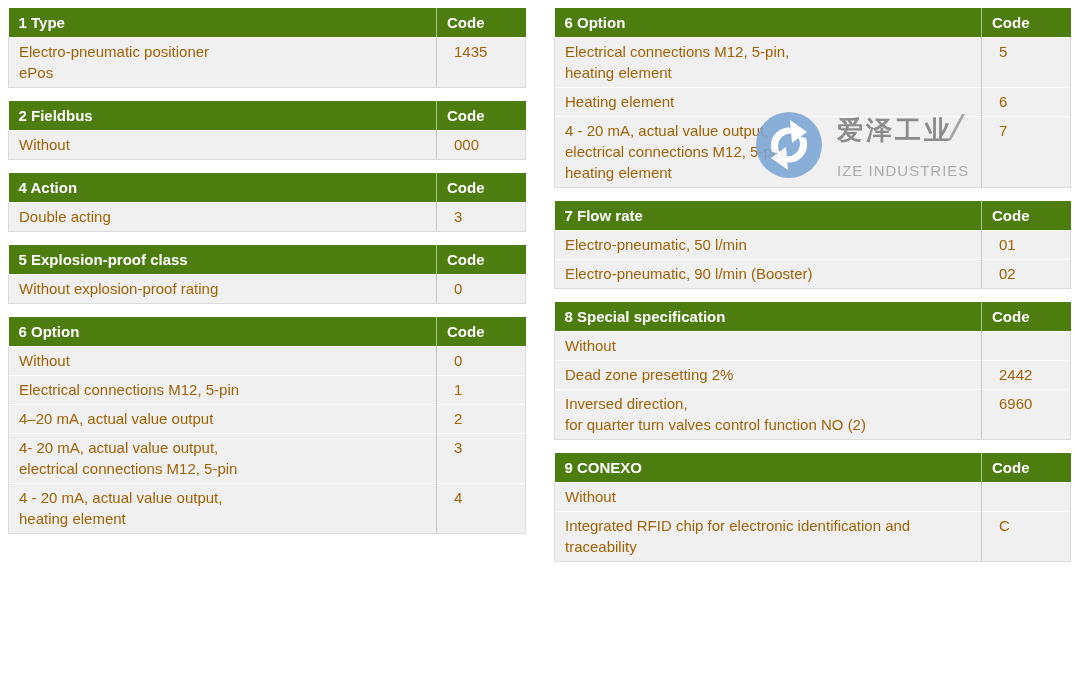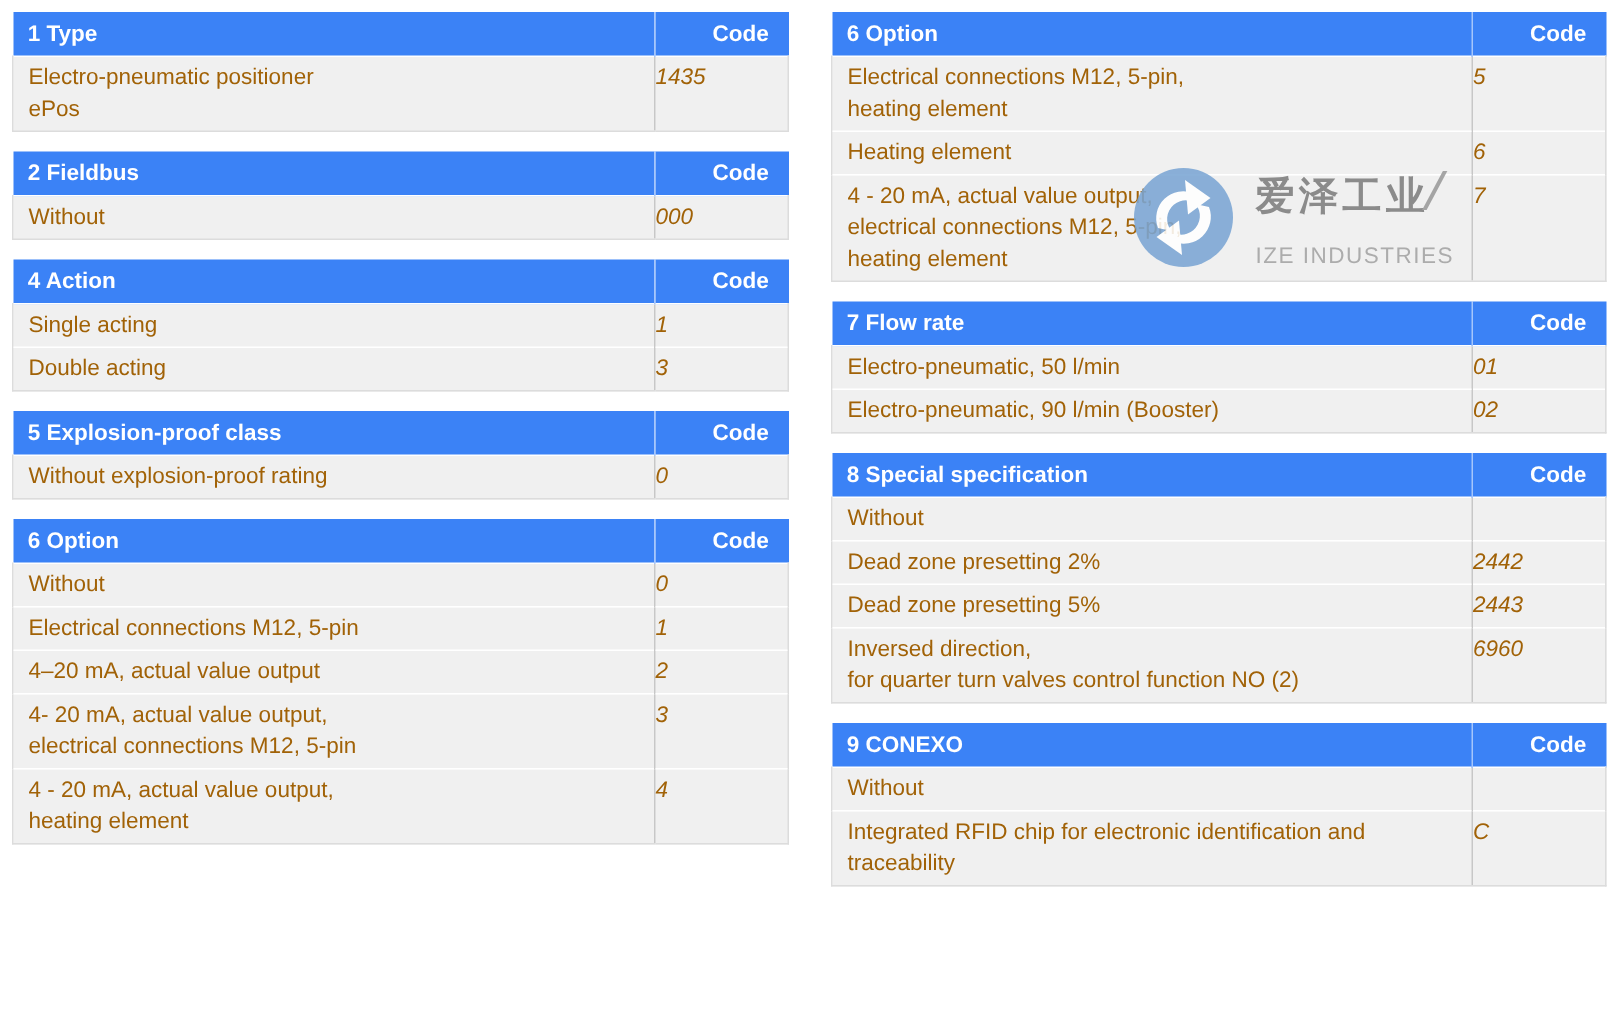--- a/index.html
+++ b/index.html
@@ -25,46 +25,45 @@
   .col-right { width: 517px; flex: 0 0 auto; }
 
   table.order-table {
     width: 100%;
     border-collapse: collapse;
     table-layout: fixed;
     margin: 0 0 13px 0;
     font-size: 15px;
   }
   table.order-table th {
-    background: #3b82f6;
+    background: #4d7c0f;
     color: #ffffff;
     font-weight: bold;
     text-align: left;
     padding: 4px 10px;
     line-height: 21px;
     font-size: 15px;
   }
   table.order-table th.code-col {
     width: 89px;
-    text-align: right;
+    text-align: left;
     padding-right: 13px;
     border-left: 1px solid rgba(255,255,255,0.55);
   }
   table.order-table td {
     background: #f0f0f0;
     color: #a16207;
     padding: 3px 10px 4px 10px;
     line-height: 21px;
     vertical-align: top;
     border-top: 1px solid #ffffff;
   }
   table.order-table td.code-cell {
     border-left: 1px solid #c7c7c7;
-    padding-left: 0;
-    font-style: italic;
+    padding-left: 17px;
   }
   table.order-table td:first-child { border-left: 1px solid #dcdcdc; }
   table.order-table td.code-cell { border-right: 1px solid #dcdcdc; border-left: 1px solid #c7c7c7; }
   table.order-table tr:last-child td { border-bottom: 1px solid #dcdcdc; }
   .desc-line { display: block; }
 
   
   .watermark {
     position: absolute;
     left: 755px; top: 110px;
@@ -140,26 +139,20 @@
         <table class="order-table">
           <thead>
             <tr>
               <th>4 Action</th>
               <th class="code-col">Code</th>
             </tr>
           </thead>
           <tbody>
             <tr>
               <td>
-                <span class="desc-line">Single acting</span>
-              </td>
-              <td class="code-cell">1</td>
-            </tr>
-            <tr>
-              <td>
                 <span class="desc-line">Double acting</span>
               </td>
               <td class="code-cell">3</td>
             </tr>
           </tbody>
         </table>
         <table class="order-table">
           <thead>
             <tr>
               <th>5 Explosion-proof class</th>
@@ -284,26 +277,20 @@
               <td>
                 <span class="desc-line">Without</span>
               </td>
               <td class="code-cell"></td>
             </tr>
             <tr>
               <td>
                 <span class="desc-line">Dead zone presetting 2%</span>
               </td>
               <td class="code-cell">2442</td>
-            </tr>
-            <tr>
-              <td>
-                <span class="desc-line">Dead zone presetting 5%</span>
-              </td>
-              <td class="code-cell">2443</td>
             </tr>
             <tr>
               <td>
                 <span class="desc-line">Inversed direction,</span>
                 <span class="desc-line">for quarter turn valves control function NO (2)</span>
               </td>
               <td class="code-cell">6960</td>
             </tr>
           </tbody>
         </table>

